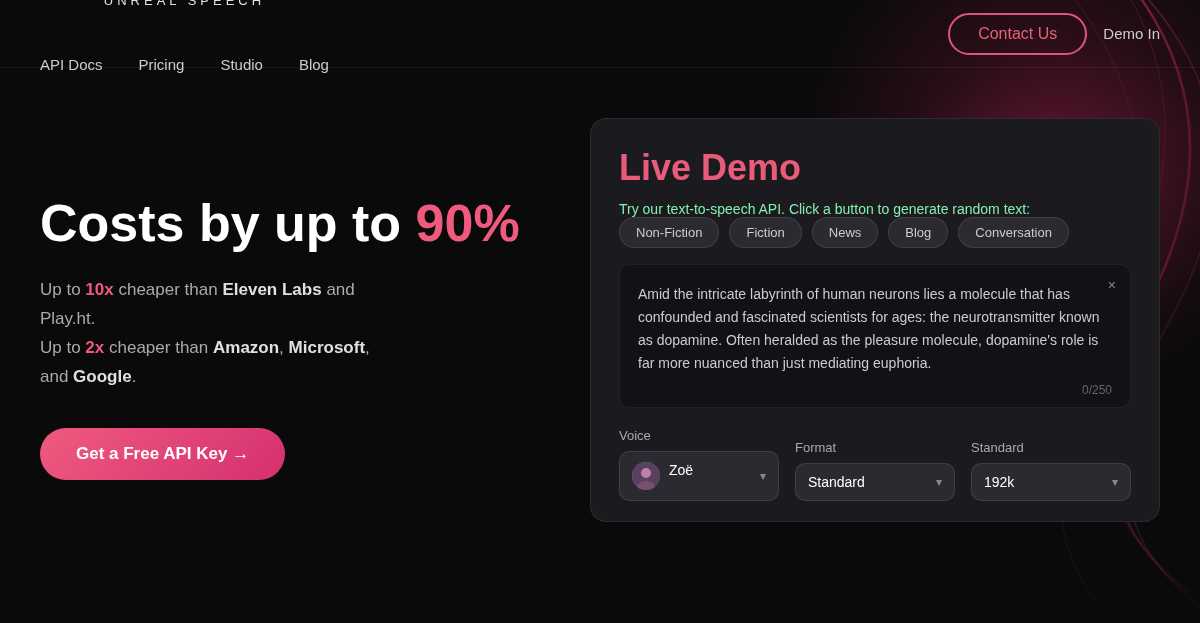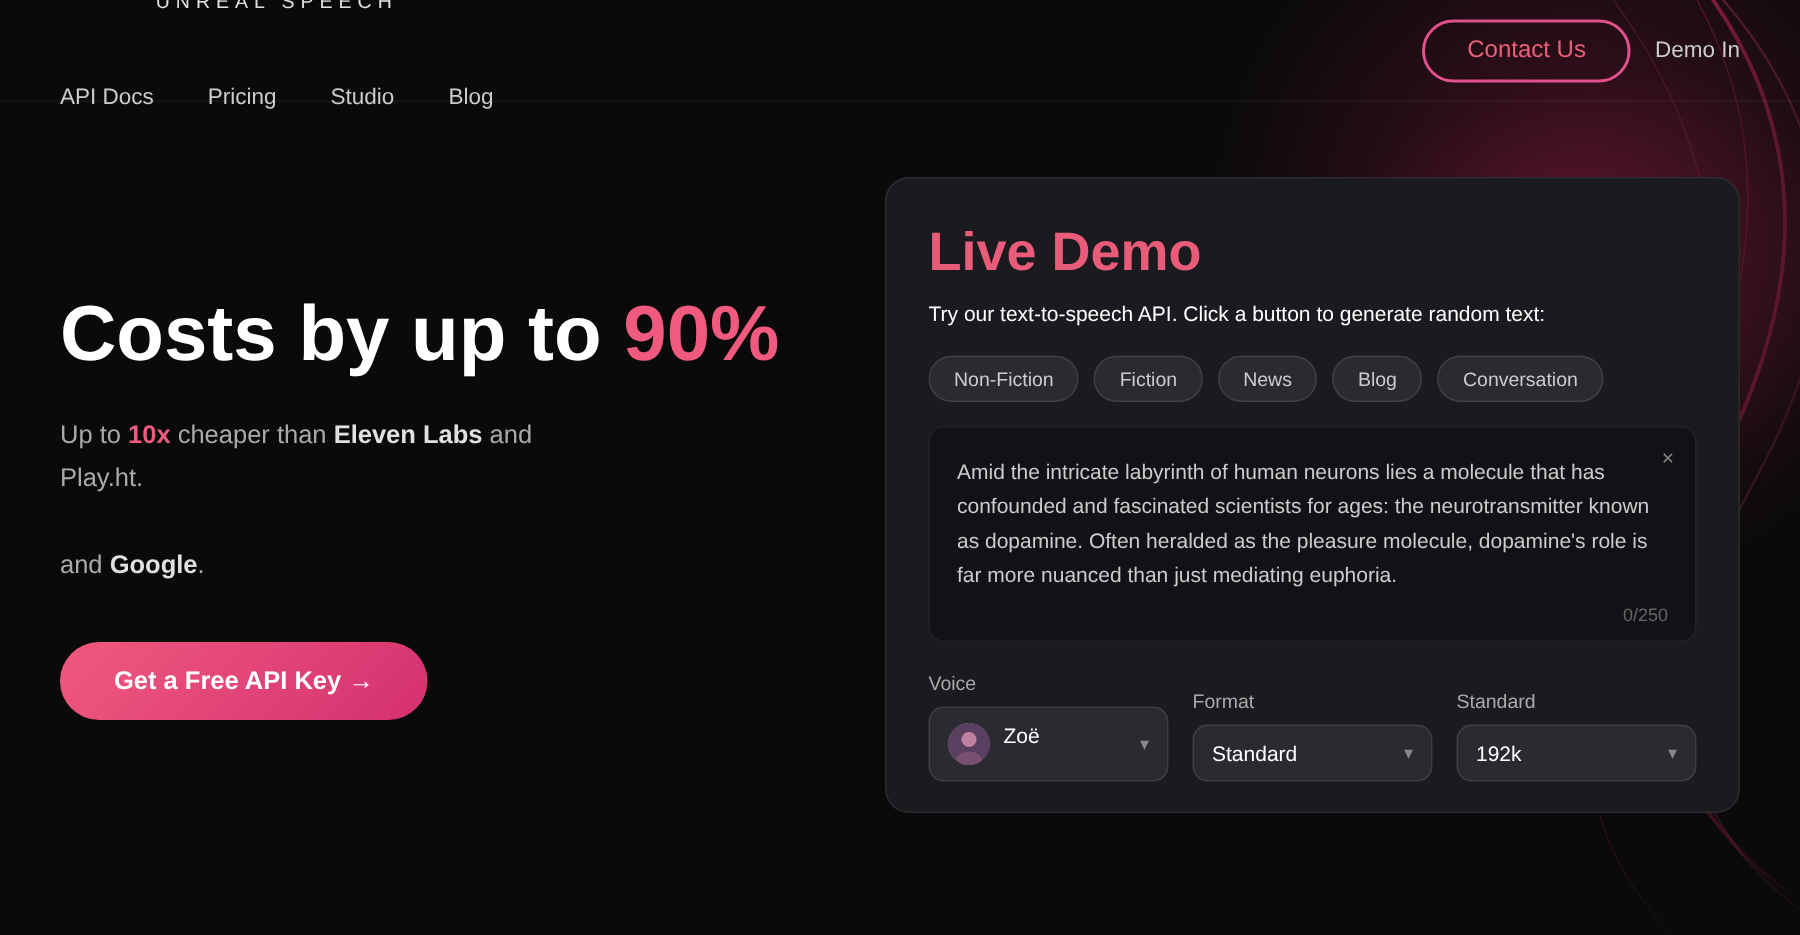--- a/index.html
+++ b/index.html
@@ -165,22 +165,21 @@
       border: 1px solid rgba(255,255,255,0.08);
     }
     .demo-title {
       font-size: 36px;
       font-weight: 700;
       color: #e85c7a;
       margin-bottom: 12px;
     }
     .demo-subtitle {
       font-size: 14px;
-      color: #ffffff;
-      margin-bottom: 20px;
+      color: #86efac;
     }
 
     
     .category-pills {
       display: flex;
       gap: 10px;
       margin-bottom: 16px;
       flex-wrap: wrap;
     }
     .pill {
@@ -326,20 +325,23 @@
       <br>
       <span>Costs by up to </span><span class="highlight">90%</span>
     </h1>
     <div class="subtitle">
       <span>
         <span>Up to </span><strong>10x</strong><span> cheaper than </span><span class="white-bold">Eleven Labs</span><span> and</span>
       </span>
       <br>
       <span>Play.ht.</span>
       <br>
+      <span>
+        <span>Up to </span><strong>2x</strong><span> cheaper than </span><span class="white-bold">Amazon</span><span>, </span><span class="white-bold">Microsoft</span><span>,</span>
+      </span>
       <br>
       <span>
         <span> and </span><span class="white-bold">Google</span><span>.</span>
       </span>
     </div>
     <button class="cta-btn">Get a Free API Key →</button>
   </div>
 
   <div class="demo-panel">
     <div class="demo-title">Live Demo</div>

